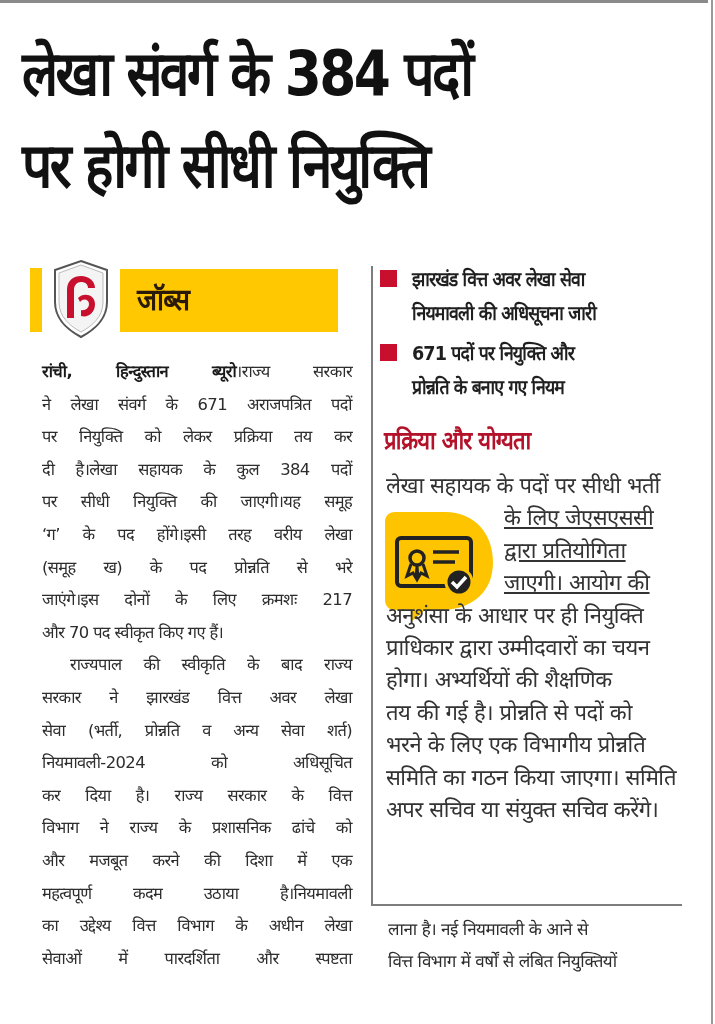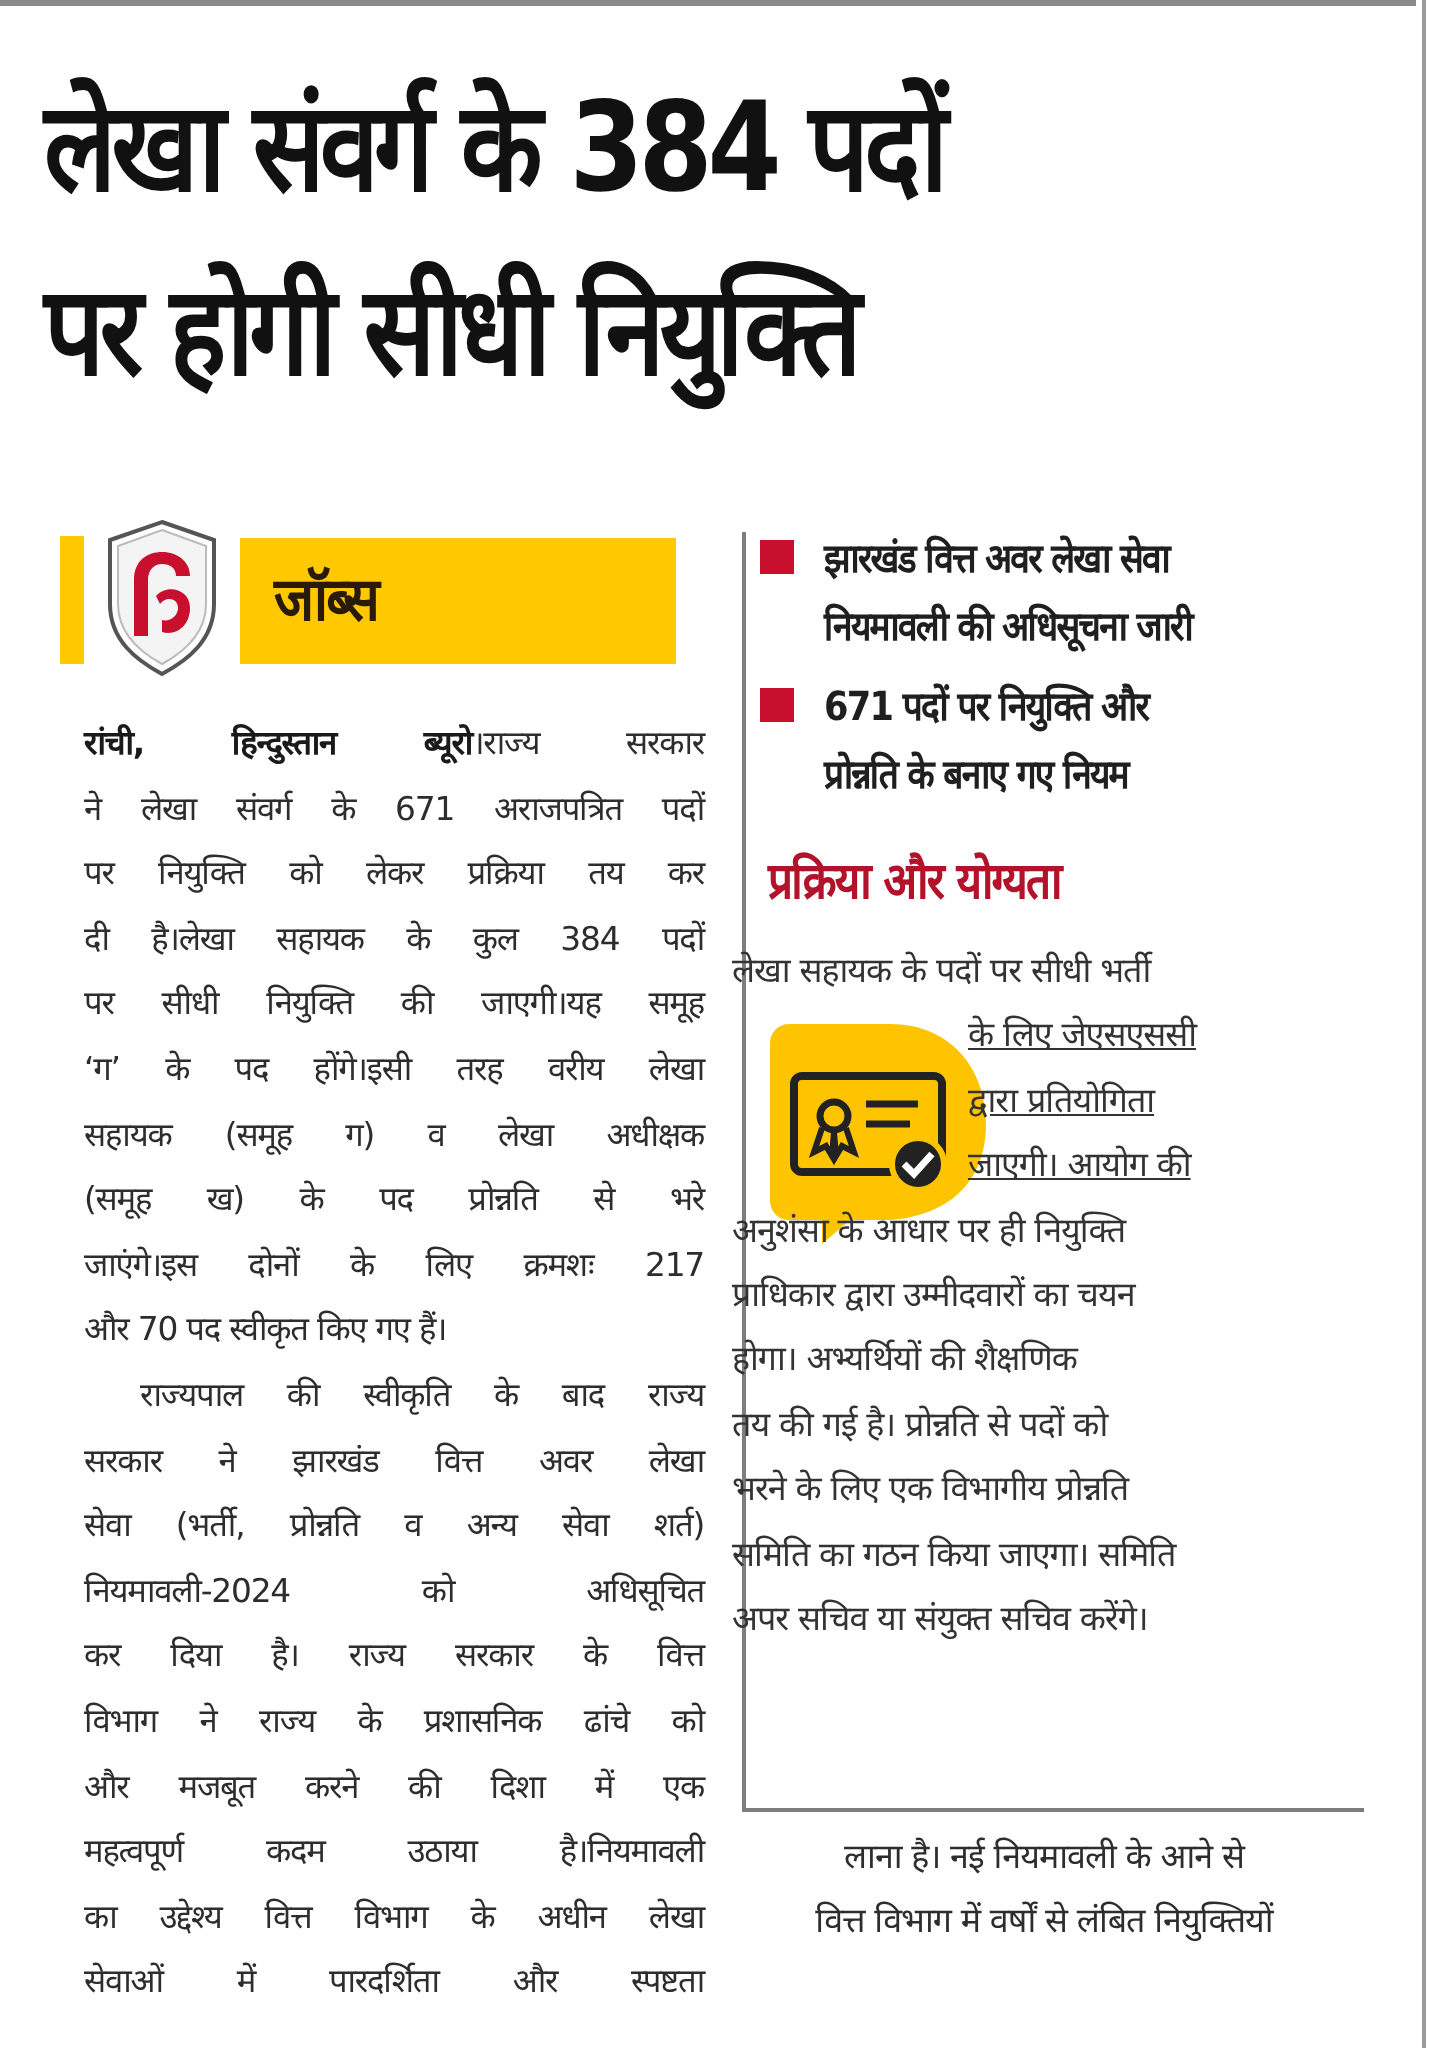--- a/index.html
+++ b/index.html
@@ -48,32 +48,32 @@
   .hl-text { font-weight:bold; font-size:20px; line-height:34px; color:#1f1f1f; letter-spacing:-1px; display:block;
     transform:scaleX(0.88); transform-origin:left top; white-space:nowrap; }
 
   .sub-head {
     position:absolute; left:384px; top:422px; font-weight:bold; font-size:25px; color:#B3122A;
     letter-spacing:-1px; transform:scaleX(0.88); transform-origin:left top; white-space:nowrap;
   }
 
   
   .box-text {
-    position:absolute; left:366px; top:470px; width:300px;
-    font-size:17px; line-height:32.4px; color:#333; letter-spacing:-0.5px;
+    position:absolute; left:386px; top:470px; width:300px;
+    font-size:22px; line-height:32.4px; color:#333; letter-spacing:-0.5px;
   }
   .box-text .line { display:block; white-space:nowrap; }
   .box-text .wrap { padding-left:118px;text-decoration:underline; }
 
   .cert-blob { position:absolute; left:385px; top:512px; width:108px; height:110px; }
 
   
   .continuation {
-    position:absolute; left:372px; top:913px; width:300px;
-    font-size:17px; line-height:32px; color:#2d2d2d; letter-spacing:-0.5px;text-align:center;
+    position:absolute; left:388px; top:913px; width:300px;
+    font-size:17px; line-height:32px; color:#2d2d2d; letter-spacing:-0.5px;
   }
   .continuation .line { display:block; white-space:nowrap; }
 </style>
 </head>
 <body>
 
 <div class="top-rule"></div>
 <div class="right-rule"></div>
 
 <div class="headline">
@@ -91,21 +91,20 @@
 <div class="jobs-bar"></div>
 <div class="jobs-label">जॉब्स</div>
 
 <div class="left-col">
   <span class="line"><span class="dateline">रांची, हिन्दुस्तान ब्यूरो</span><span>।राज्य सरकार</span></span>
   <span class="line">ने लेखा संवर्ग के 671 अराजपत्रित पदों</span>
   <span class="line">पर नियुक्ति को लेकर प्रक्रिया तय कर</span>
   <span class="line">दी है।लेखा सहायक के कुल 384 पदों</span>
   <span class="line">पर सीधी नियुक्ति की जाएगी।यह समूह</span>
   <span class="line">‘ग’ के पद होंगे।इसी तरह वरीय लेखा</span>
-  <span class="line">सहायक (समूह ग) व लेखा अधीक्षक</span>
   <span class="line">(समूह ख) के पद प्रोन्नति से भरे</span>
   <span class="line">जाएंगे।इस दोनों के लिए क्रमशः 217</span>
   <span class="line last">और 70 पद स्वीकृत किए गए हैं।</span>
   <span class="line indent">राज्यपाल की स्वीकृति के बाद राज्य</span>
   <span class="line">सरकार ने झारखंड वित्त अवर लेखा</span>
   <span class="line">सेवा (भर्ती, प्रोन्नति व अन्य सेवा शर्त)</span>
   <span class="line">नियमावली-2024 को अधिसूचित</span>
   <span class="line">कर दिया है। राज्य सरकार के वित्त</span>
   <span class="line">विभाग ने राज्य के प्रशासनिक ढांचे को</span>
   <span class="line">और मजबूत करने की दिशा में एक</span>

